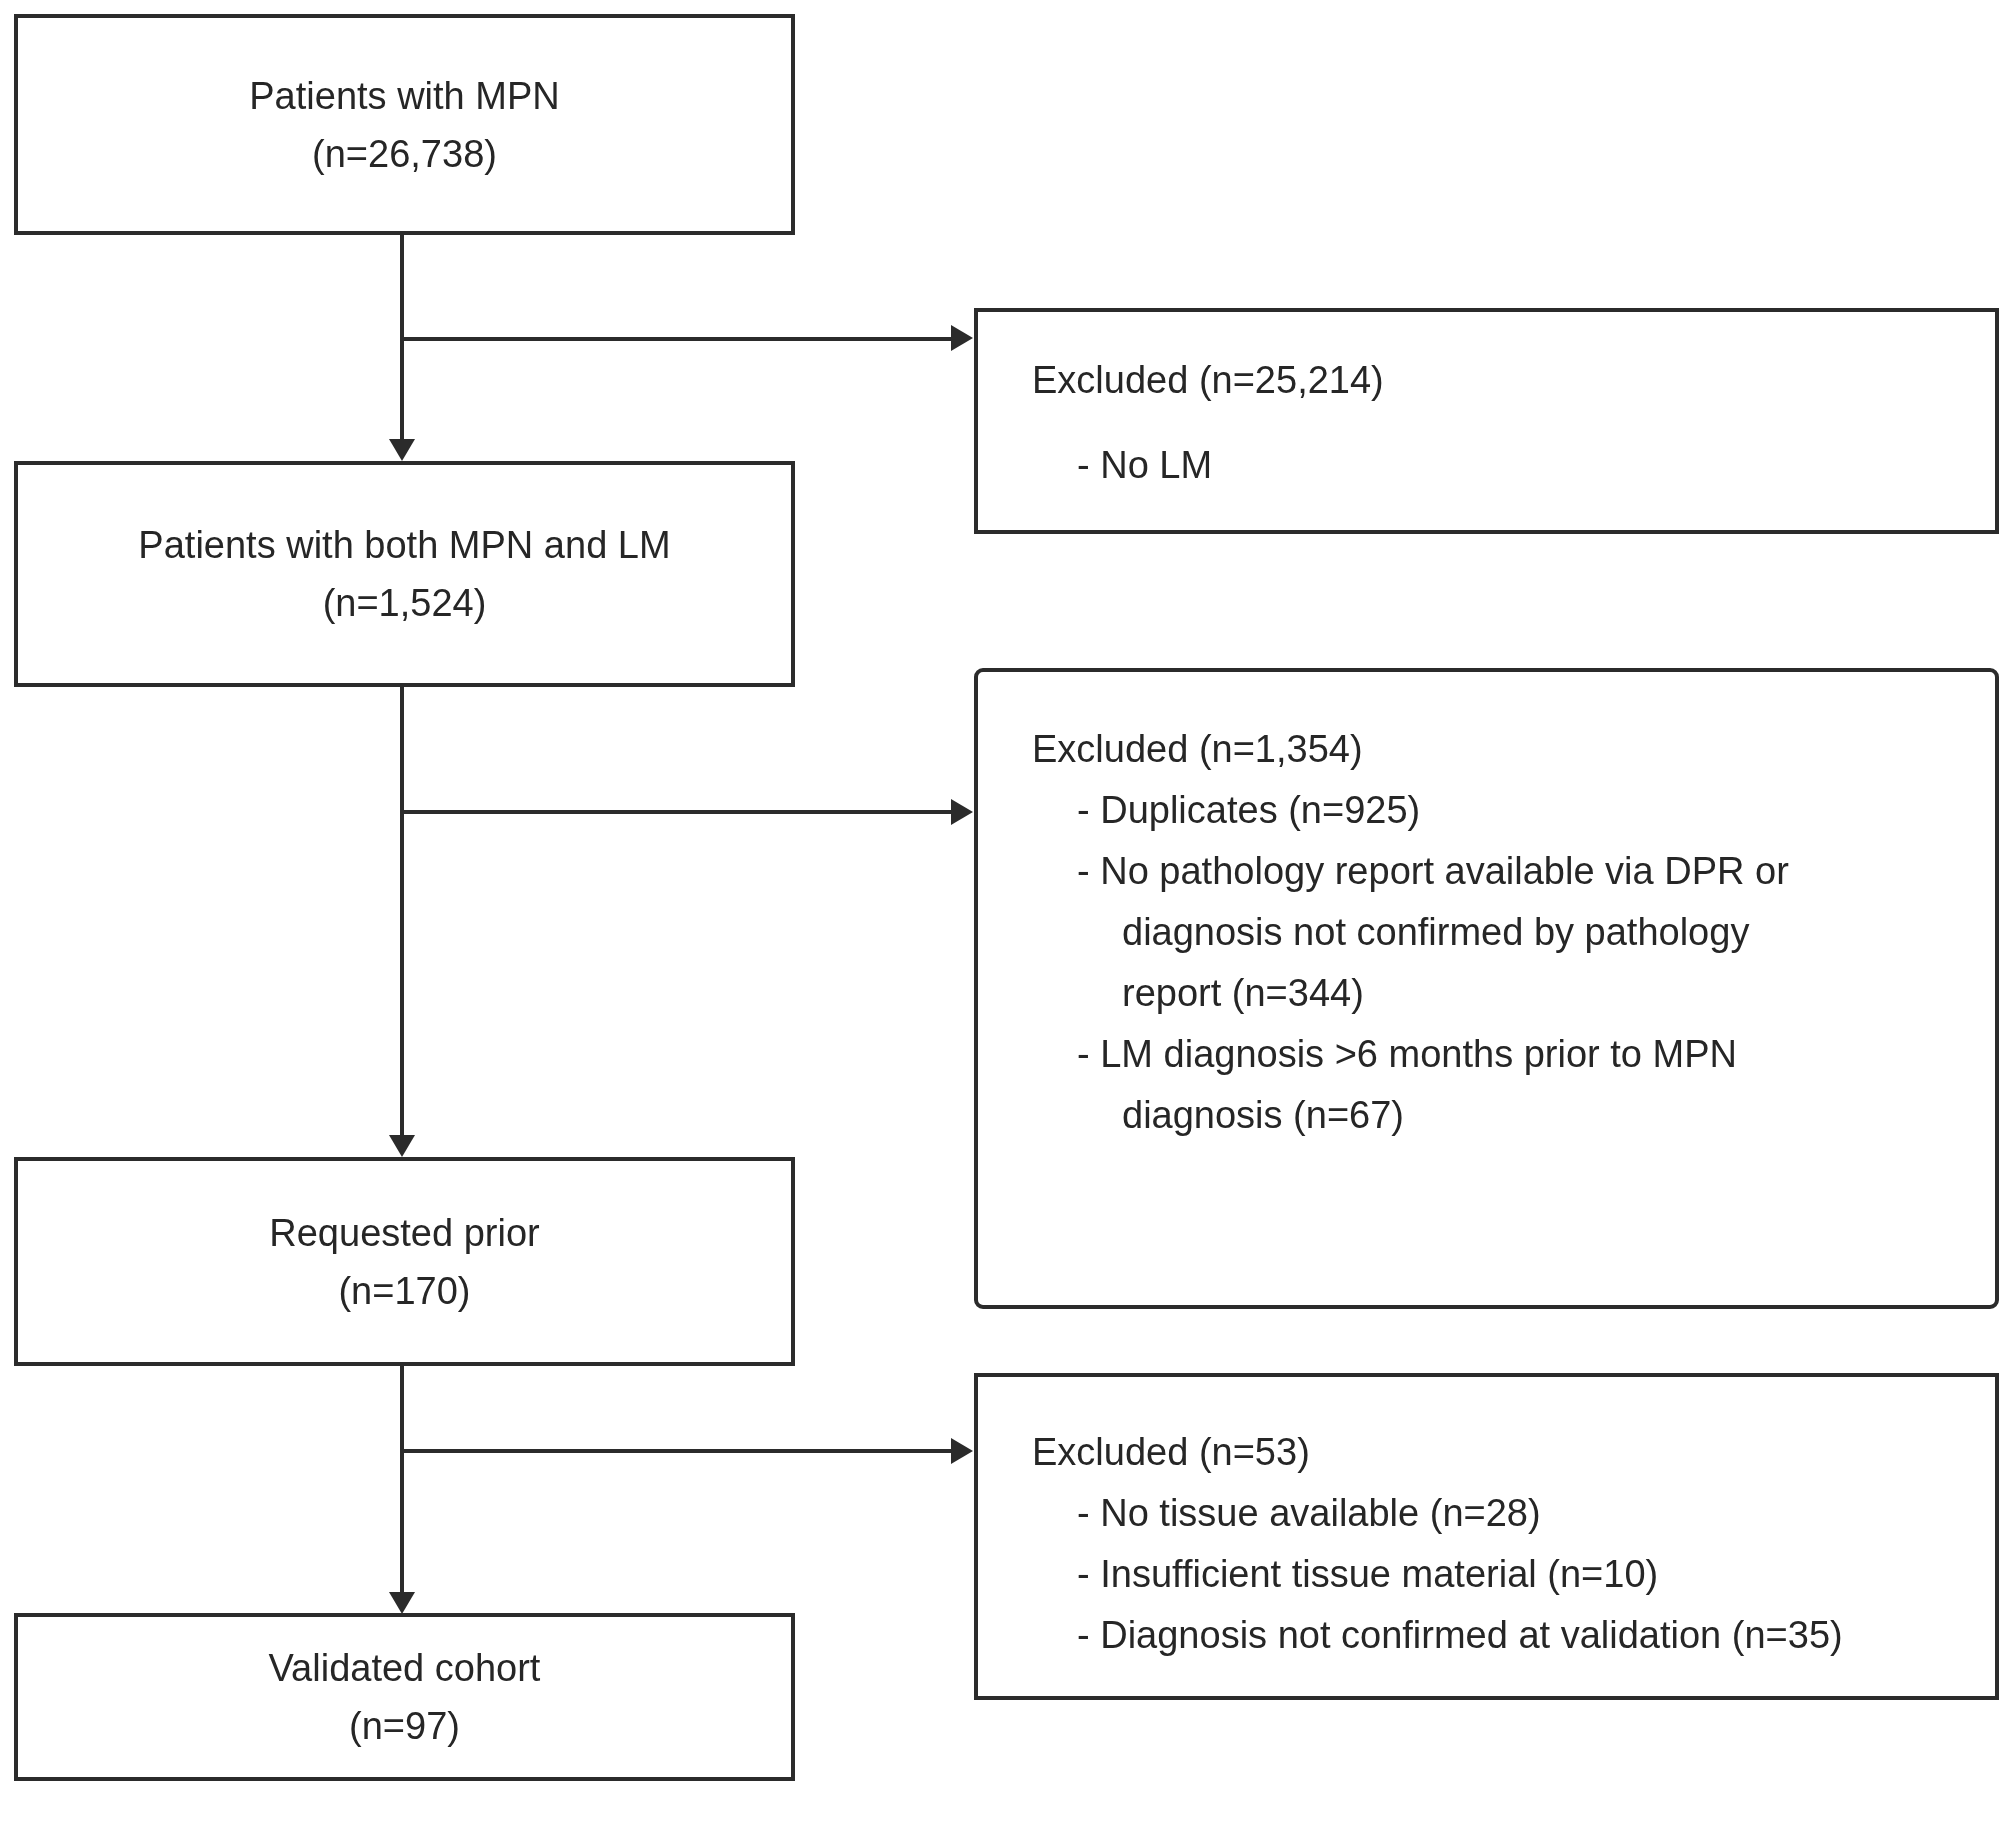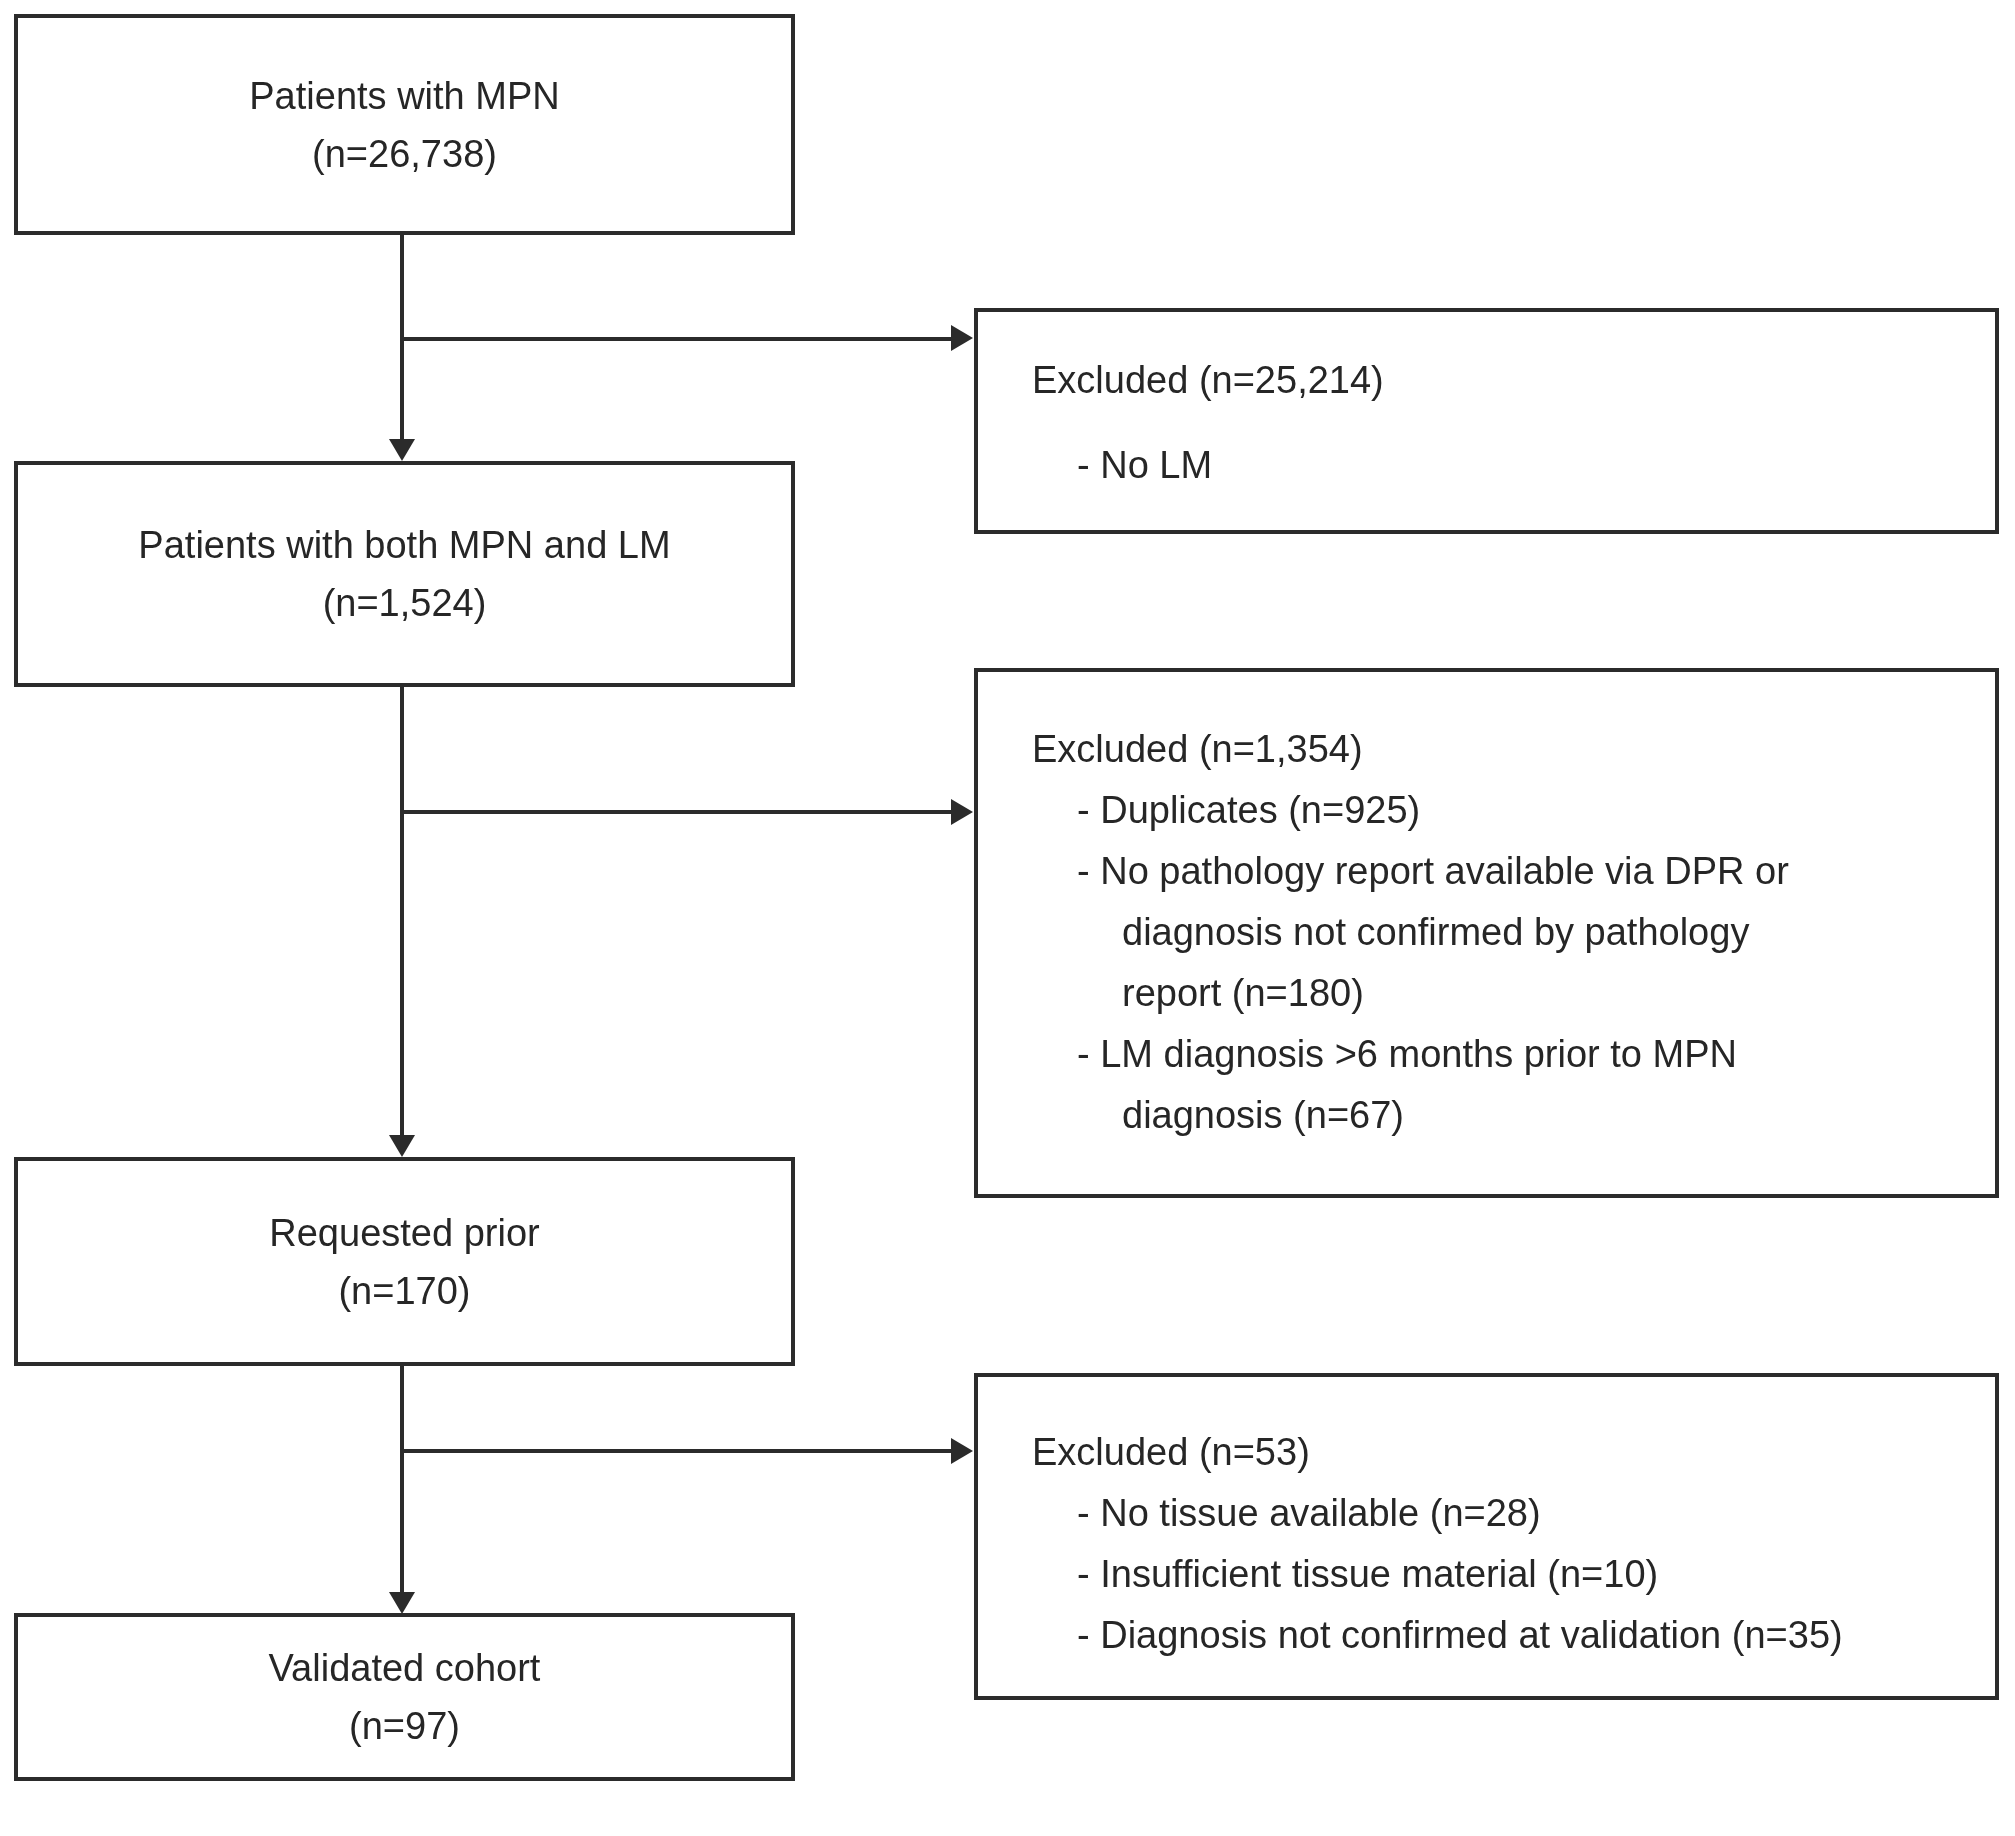--- a/index.html
+++ b/index.html
@@ -49,21 +49,21 @@
     width:1025px;
     border:4.7px solid var(--stroke);
     box-sizing:border-box;
     background:var(--bg);
     font-size:38px;
     line-height:61px;
     padding:0 28px 0 54px;
     margin-top:28px;
   }
   #exc-1{top:280px;height:226px;padding-top:38px;}
-  #exc-2{top:640px;height:530px;padding-top:47px;}
+  #exc-2{top:640px;height:641px;padding-top:47px;border-radius:9px;}
   #exc-3{top:1345px;height:327px;padding-top:45px;}
   #exc-1 .bullets{margin-top:23.5px;}
   .exc-title{white-space:nowrap;}
   .bullets{margin-left:45px;}
   .bullet{
     padding-left:45px;
     text-indent:-45px;
     white-space:pre-line;
   }
 
@@ -133,21 +133,21 @@
         <div class="bullet">- No LM</div>
       </div>
   </div>
 
   <div class="exc" id="exc-2">
     <div class="exc-title">Excluded (n=1,354)</div>
     <div class="bullets">
         <div class="bullet">- Duplicates (n=925)</div>
         <div class="bullet">- No pathology report available via DPR or
 diagnosis not confirmed by pathology
-report (n=180)</div>
+report (n=344)</div>
         <div class="bullet">- LM diagnosis &gt;6 months prior to MPN
 diagnosis (n=67)</div>
       </div>
   </div>
 
   <div class="exc" id="exc-3">
     <div class="exc-title">Excluded (n=53)</div>
     <div class="bullets">
         <div class="bullet">- No tissue available (n=28)</div>
         <div class="bullet">- Insufficient tissue material (n=10)</div>

